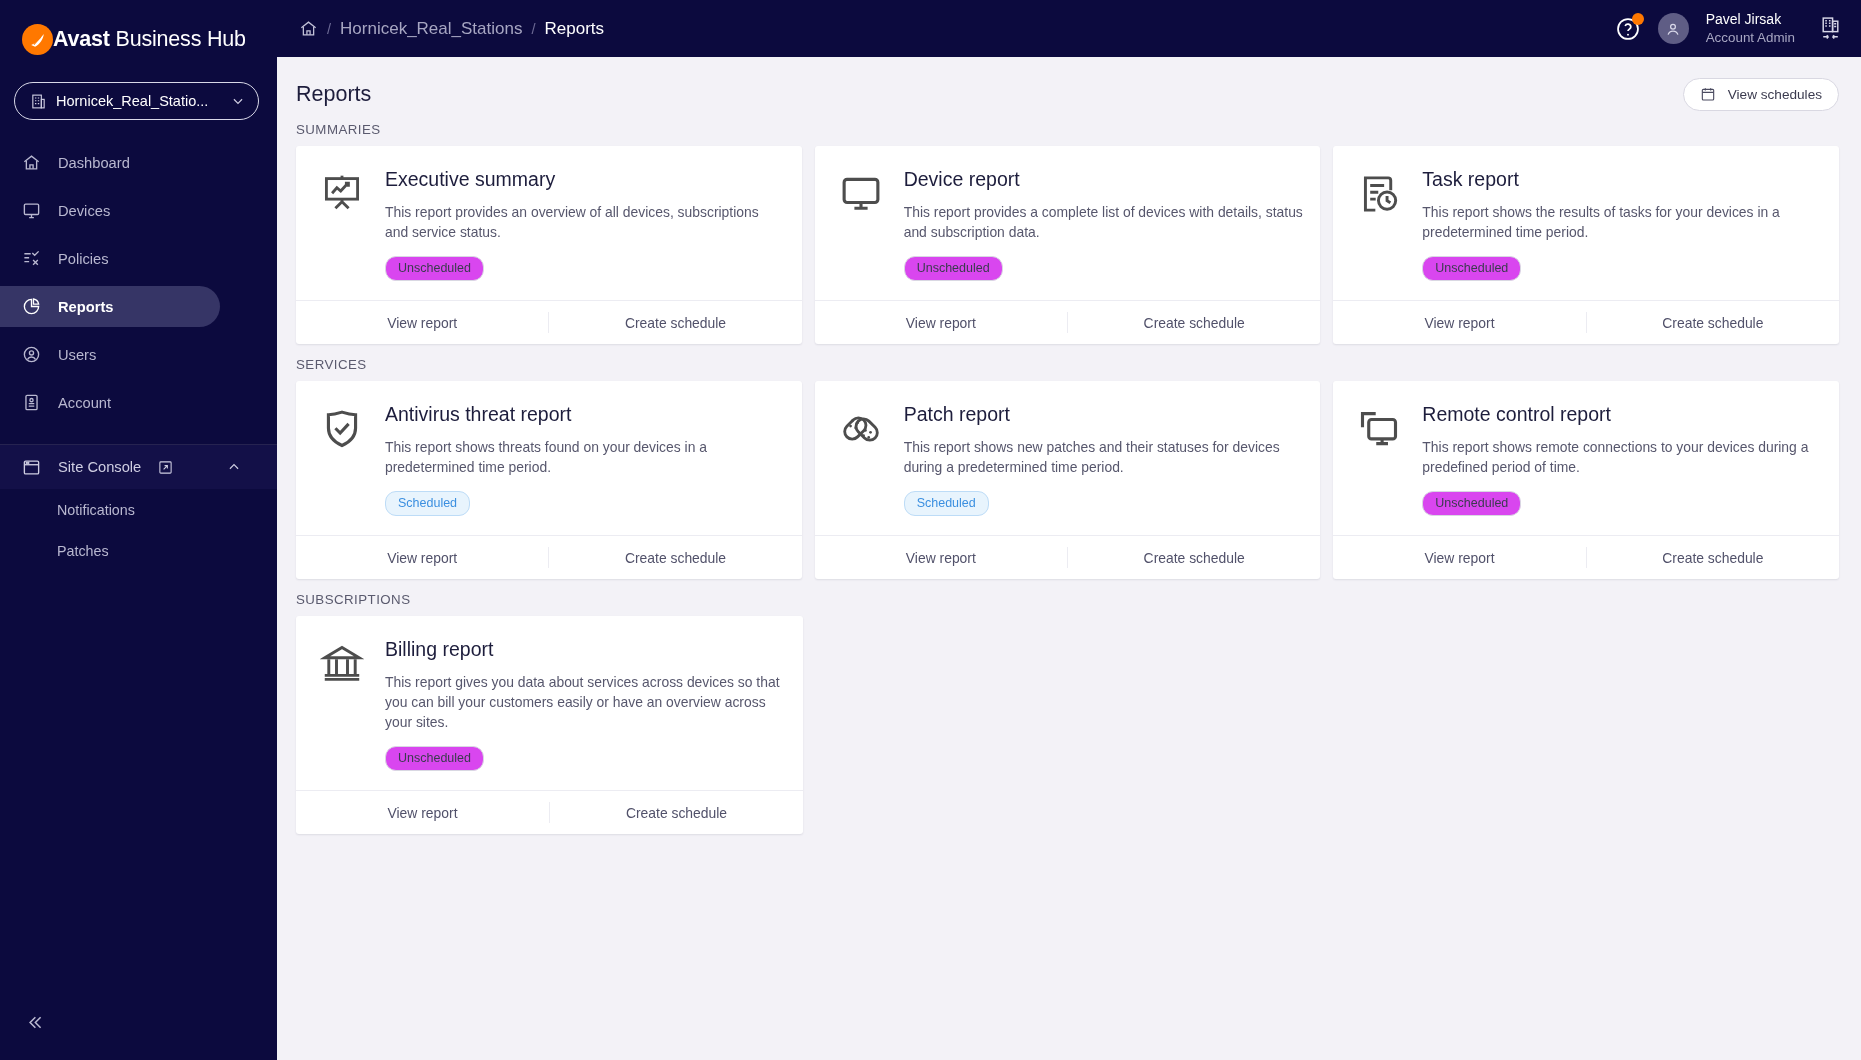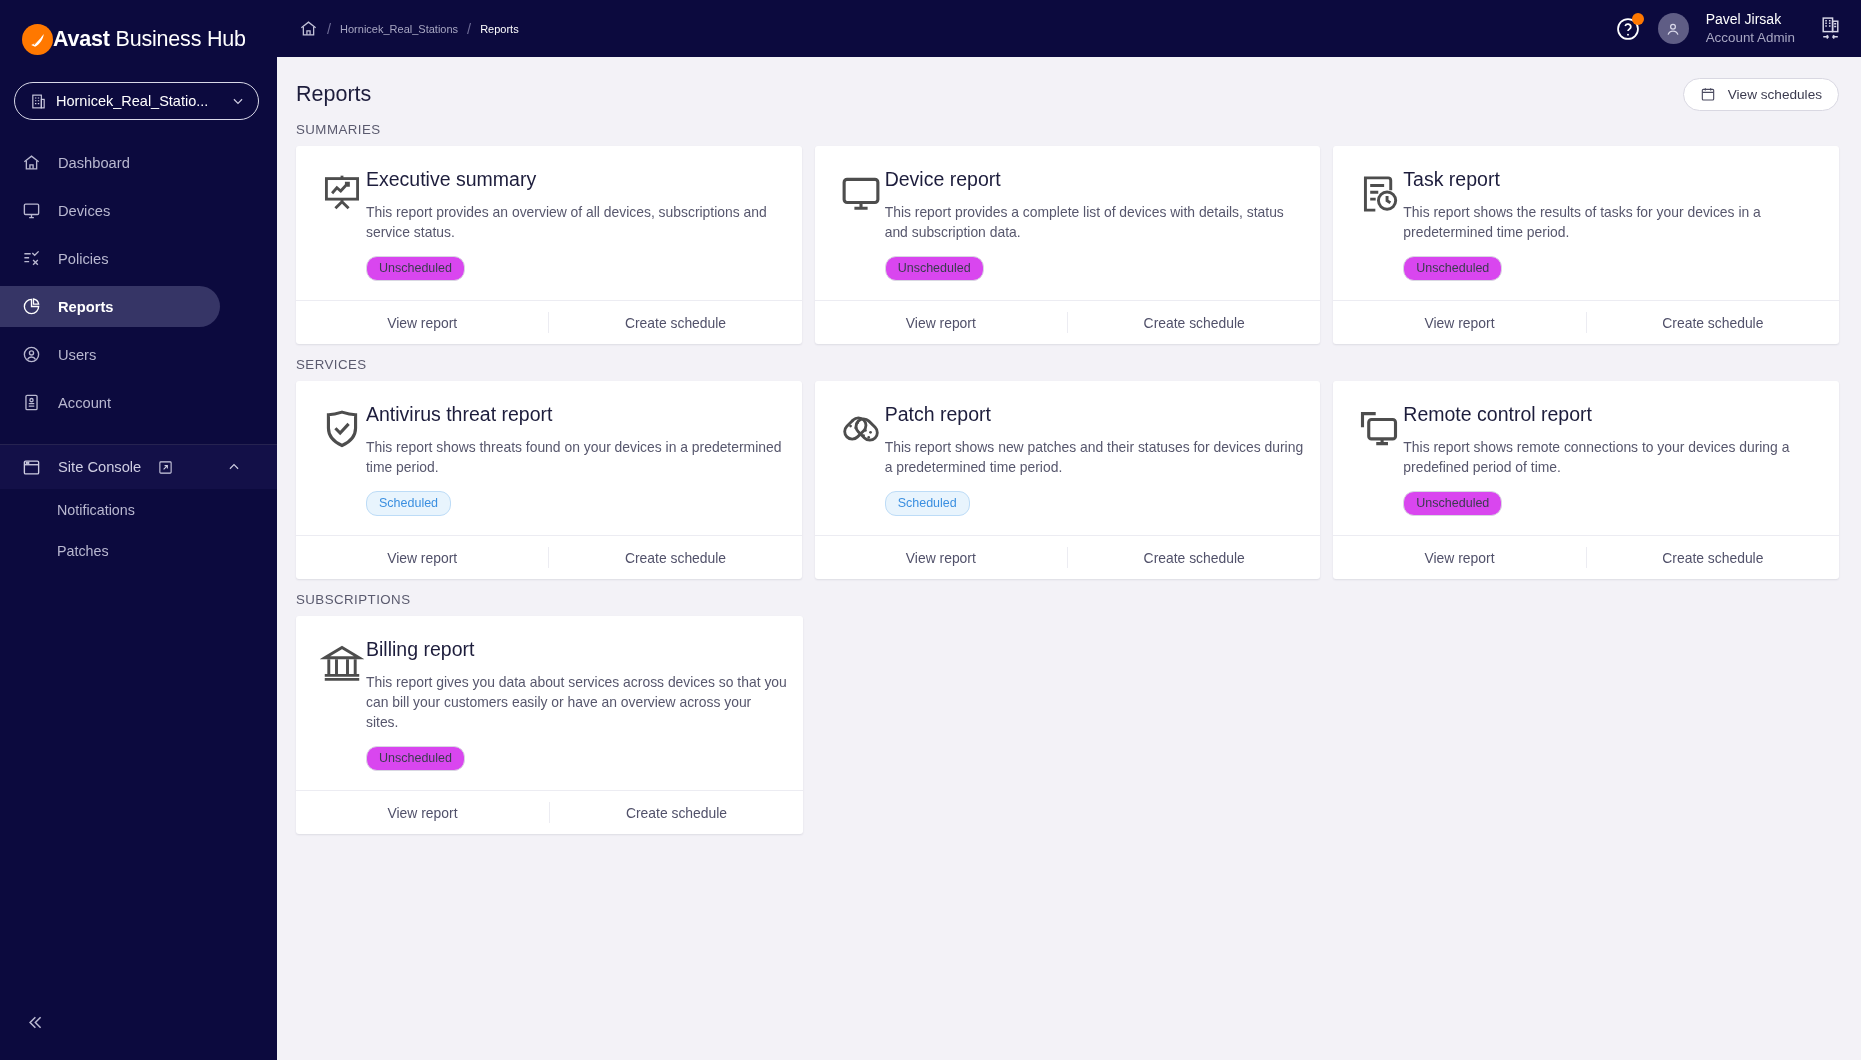--- a/index.html
+++ b/index.html
@@ -68,21 +68,21 @@
     cursor: pointer;
   }
 
   
   .main-col { flex: 1; display: flex; flex-direction: column; min-width: 0; }
   .topbar {
     height: 57px; background: #0c0a3e; display: flex; align-items: center;
     padding: 0 18px 0 22px; flex-shrink: 0;
   }
   .crumbs { display: flex; align-items: center; gap: 9px; }
-  .crumb { color: #a7a6c2; font-size: 11px; cursor: pointer; }
+  .crumb { color: #a7a6c2; font-size: 17px; cursor: pointer; }
   .crumb.current { color: #fff; cursor: default; }
   .crumb-sep { color: #6c6a95; font-size: 14.6px; }
   .topbar-right { margin-left: auto; display: flex; align-items: center; gap: 17px; }
   .help-wrap { position: relative; width: 26px; height: 26px; cursor: pointer; }
   .help-dot {
     position: absolute; right: -3px; top: -3px; width: 12px; height: 12px;
     border-radius: 50%; background: #ff7800;
   }
   .avatar {
     width: 31px; height: 31px; border-radius: 50%; background: #5f5d85;
@@ -105,21 +105,21 @@
   .section-label {
     font-size: 13.3px; color: #5a5a6e; letter-spacing: 0.45px;
     padding: 13px 0 9px 19px;
   }
   .card-row { display: flex; gap: 13px; padding-left: 19px; }
   .card {
     width: 507px; background: #fff; border-radius: 3px;
     box-shadow: 0 1px 2px rgba(30,30,60,.10);
     display: flex; flex-direction: column;
   }
-  .card-body { padding: 22px 16px 0 24px; display: flex; flex: 1; }
+  .card-body { padding: 22px 16px 0 24px; display: flex; gap: 19px; flex: 1; }
   .card-icon { width: 46px; min-width: 46px; padding-top: 4px; }
   .card-main { flex: 1; min-width: 0; }
   .card-title { font-size: 19.5px; color: #1d1d3c; font-weight: 400; margin-bottom: 11px; }
   .card-desc { font-size: 13.9px; line-height: 1.44; color: #57576d; margin-bottom: 14px; }
   .badge {
     display: inline-block; border-radius: 11px; font-size: 12.5px;
     padding: 4px 12px 5px; border: 1px solid #d9d8e2; background: #d946ef; color: #3b3b4f;
   }
   .badge.scheduled { border-color: #bddcf7; background: #e8f4fd; color: #3b8fe0; }
   .card-foot {

